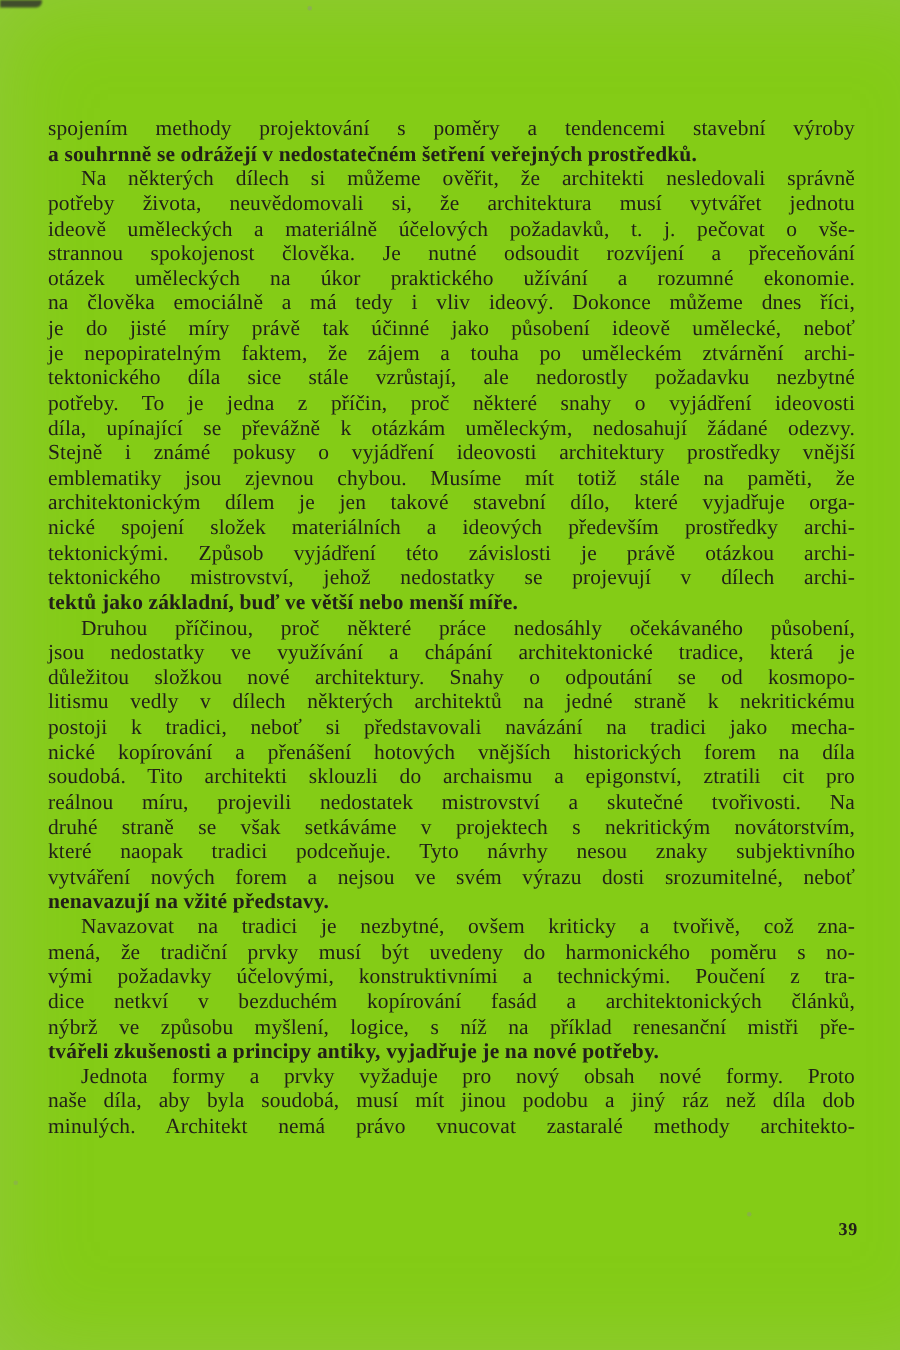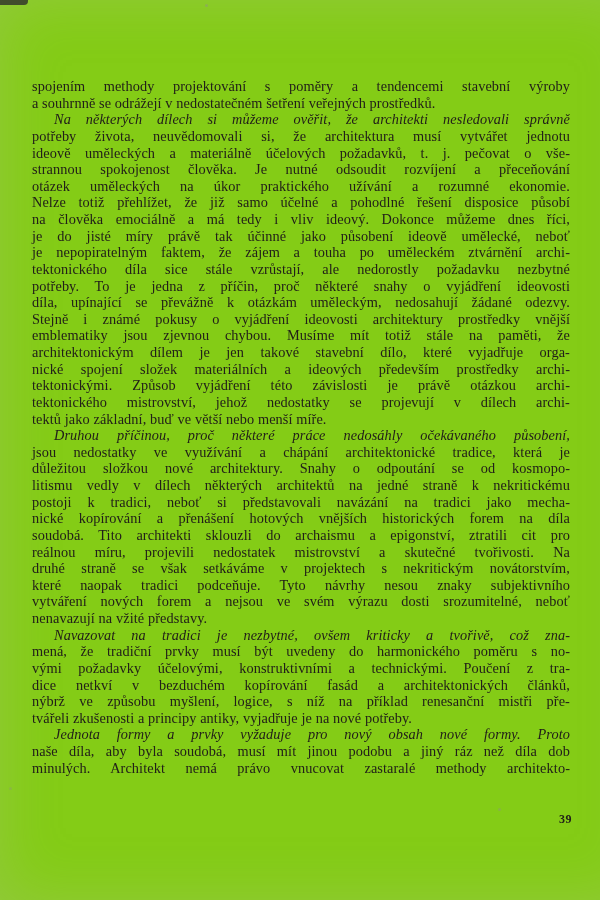--- a/index.html
+++ b/index.html
@@ -47,28 +47,29 @@
     left: 32px;
     top: 78px;
     width: 538px;
     font-size: 14.3px;
     line-height: 16.62px;
     letter-spacing: 0.1px;
     color: #222019;
     text-rendering: optimizeLegibility;
   }
   .para { margin: 0; }
-  .para.indent .line:first-child { text-indent: 22px; font-style: italic; }
+  .para.indent .line:first-child { text-indent: 22px; }
   .line {
     text-align: justify;
     text-align-last: justify;
     white-space: normal;
   }
   .line.para-end {
     text-align-last: left;
+    font-weight: bold;
   }
   .page-number {
     position: absolute;
     top: 812px;
     right: 68px;
     font-size: 12px;
     font-weight: 600;
     letter-spacing: 0.5px;
     color: #222019;
   }
@@ -86,21 +87,20 @@
       <div class="para">
         <div class="line">spojením methody projektování s poměry a tendencemi stavební výroby</div>
         <div class="line para-end">a souhrnně se odrážejí v nedostatečném šetření veřejných prostředků.</div>
       </div>
       <div class="para indent">
         <div class="line">Na některých dílech si můžeme ověřit, že architekti nesledovali správně</div>
         <div class="line">potřeby života, neuvědomovali si, že architektura musí vytvářet jednotu</div>
         <div class="line">ideově uměleckých a materiálně účelových požadavků, t. j. pečovat o vše-</div>
         <div class="line">strannou spokojenost člověka. Je nutné odsoudit rozvíjení a přeceňování</div>
         <div class="line">otázek uměleckých na úkor praktického užívání a rozumné ekonomie.</div>
-        <div class="line">Nelze totiž přehlížet, že již samo účelné a pohodlné řešení disposice působí</div>
         <div class="line">na člověka emociálně  a má tedy i vliv ideový. Dokonce můžeme dnes říci,</div>
         <div class="line">je do jisté míry právě tak účinné jako působení ideově umělecké, neboť</div>
         <div class="line">je nepopiratelným faktem, že zájem a touha po uměleckém ztvárnění archi-</div>
         <div class="line">tektonického díla sice stále vzrůstají, ale nedorostly požadavku nezbytné</div>
         <div class="line">potřeby. To je jedna z příčin, proč některé snahy o vyjádření ideovosti</div>
         <div class="line">díla, upínající se převážně k otázkám uměleckým, nedosahují žádané odezvy.</div>
         <div class="line">Stejně i známé pokusy o vyjádření ideovosti architektury prostředky vnější</div>
         <div class="line">emblematiky jsou zjevnou chybou. Musíme mít totiž stále na paměti, že</div>
         <div class="line">architektonickým dílem je jen takové stavební dílo, které vyjadřuje orga-</div>
         <div class="line">nické spojení složek materiálních a ideových především prostředky archi-</div>

